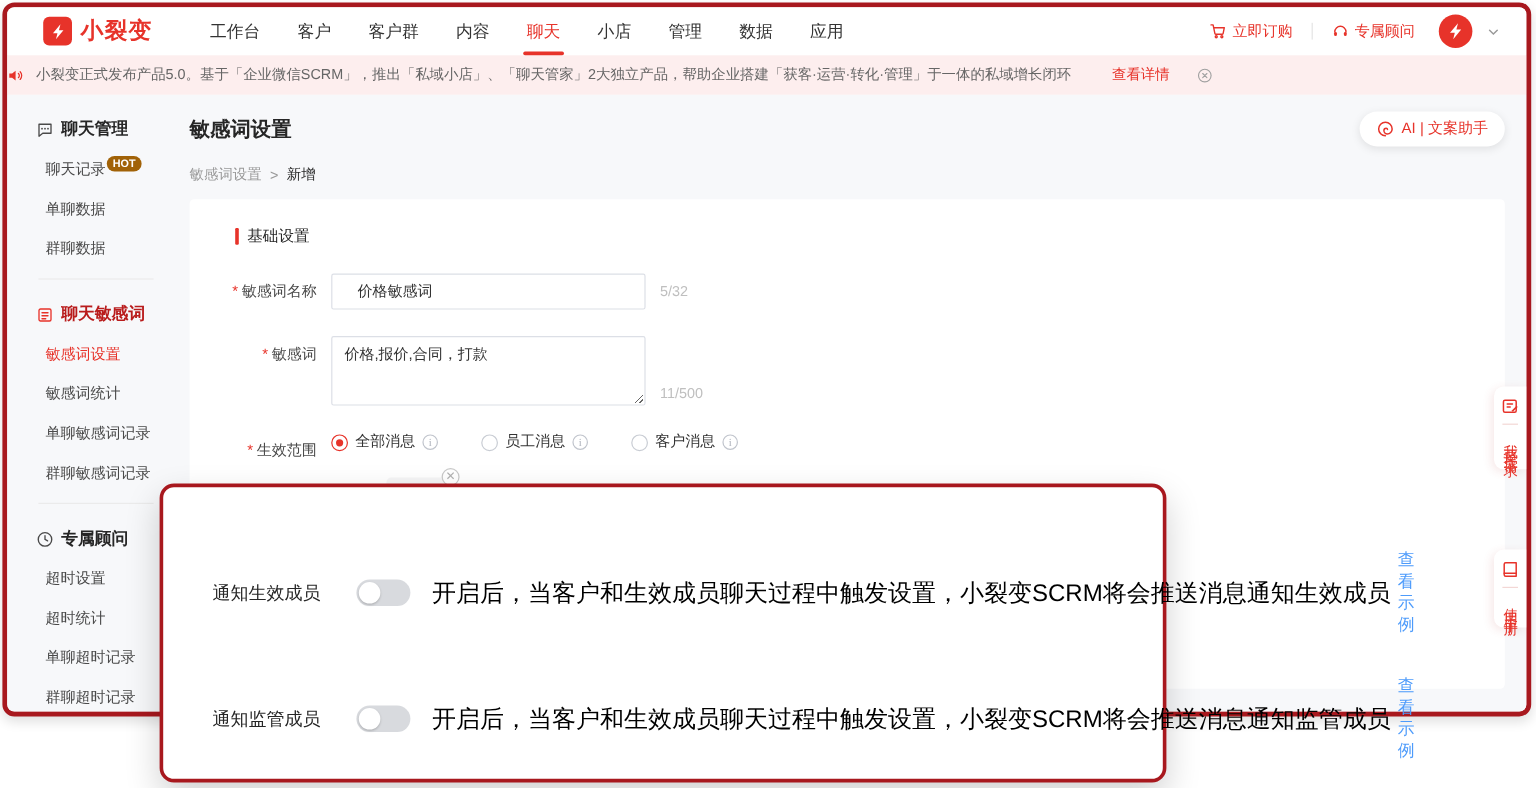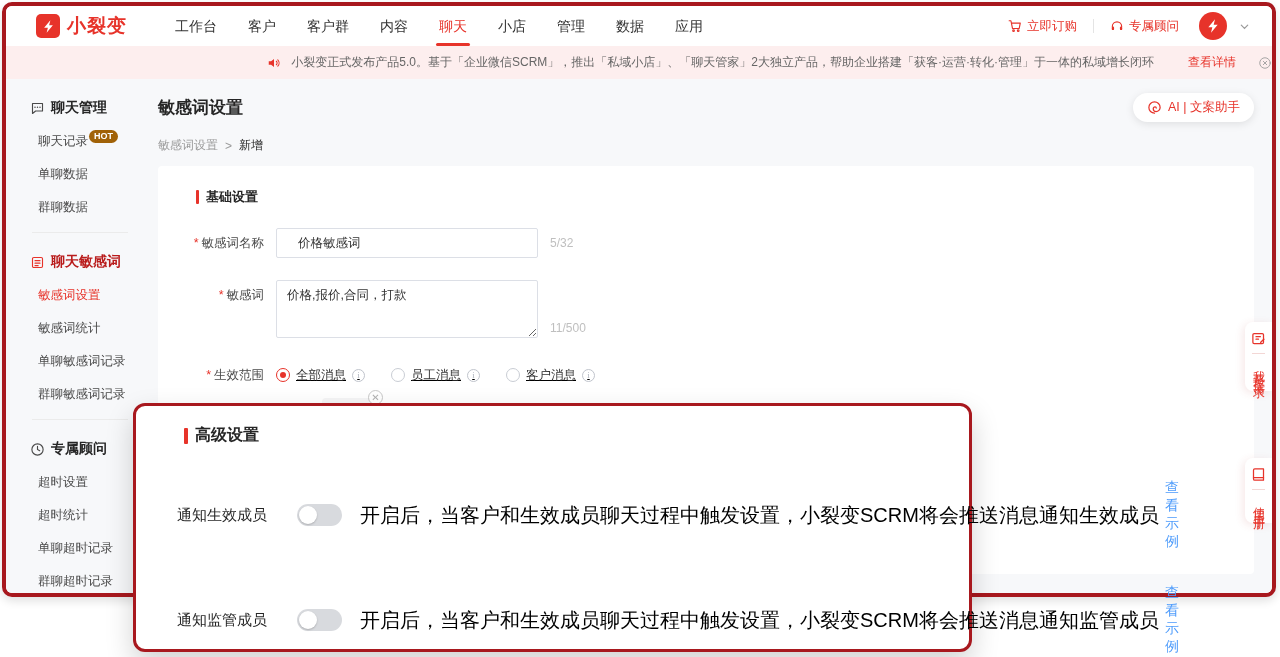--- a/index.html
+++ b/index.html
@@ -22,21 +22,21 @@
   .nav-item.active { color:#e7332a; }
   .nav-item.active::after { content:""; position:absolute; left:50%; transform:translateX(-50%);
     bottom:0; width:34px; height:3px; background:#e7332a; border-radius:2px; }
   .topbar-right { margin-left:auto; display:flex; align-items:center; gap:10px;justify-content:flex-end; }
   .top-link { display:flex; align-items:center; gap:5px; color:#e7332a; font-size:12.5px; cursor:pointer; white-space:nowrap; }
   .top-divider { width:1px; height:14px; background:#e4e4e4; margin:0 6px; }
   .avatar { width:28px; height:28px; border-radius:50%; background:#e7332a; display:flex; align-items:center; justify-content:center; margin-left:10px; }
   .chev { margin-left:2px; }
 
   
-  .announce { height:33px; background:#fdeeee; display:flex; align-items:center; justify-content:flex-end; font-size:12px; color:#666; }
+  .announce { height:33px; background:#fdeeee; display:flex; align-items:center; justify-content:flex-start; font-size:12px; color:#666; }
   .announce .a-text { margin-left:10px; }
   .announce .a-link { color:#e7332a; margin-left:34px; cursor:pointer; }
   .announce .a-close { margin-left:22px; cursor:pointer; display:flex; }
 
   
   .app-body { display:flex; height:514px; background:#f7f8fa; }
   .sidebar { width:130px; flex:0 0 130px; padding:20px 0 0 24px; }
   .side-section-title { display:flex; align-items:center; gap:6px; font-size:14px; font-weight:bold; color:#262626; margin-bottom:16px; white-space:nowrap; }
   .side-section-title.red { color:#b91c1c; }
   .side-items { list-style:none; margin-left:8px; }
@@ -49,32 +49,32 @@
   .main { flex:1; padding:14px 20px 0 22px; position:relative; }
   .title-row { display:flex; align-items:center; justify-content:space-between; }
   .page-title { font-size:17px; font-weight:bold; color:#262626; }
   .ai-pill { display:flex; align-items:center; gap:6px; background:#fff; border-radius:15px; padding:6px 14px;
     color:#e7332a; font-size:12.5px; box-shadow:0 2px 8px rgba(0,0,0,.10); cursor:pointer; }
   .breadcrumb { margin-top:15px; font-size:12px; color:#999; display:flex; gap:7px; align-items:center; }
   .breadcrumb .cur { color:#262626; }
 
   
   .panel { position:relative; margin-top:12px; background:#fff; border-radius:4px; width:1096px; height:408px; padding:22px 0 0 10px; }
-  .sec-head { display:flex; align-items:center; gap:7px; font-size:13px; font-weight:bold; color:#262626;padding-left:28px; }
+  .sec-head { display:flex; align-items:center; gap:7px; font-size:13px; font-weight:normal; color:#262626;padding-left:28px; }
   .sec-bar { width:3px; height:14px; background:#e7332a; border-radius:1px; }
   .frow { display:flex; margin-top:22px; }
   .flabel { width:96px; flex:0 0 96px; text-align:right; font-size:12.5px; color:#4a4a4a; margin-right:12px; line-height:30px; white-space:nowrap; }
   .req { color:#e7332a; margin-right:3px; }
   .txt-input { width:262px; height:30px; border:1px solid #dcdfe6; border-radius:2px; padding:0 21px; font-size:12.5px; color:#333;
     font-family:"Liberation Sans","DejaVu Sans",sans-serif; outline:none; background:#fff; }
   .counter { font-size:12px; color:#bfbfbf; margin-left:12px; line-height:30px; }
   .txt-area { width:262px; height:58px; border:1px solid #dcdfe6; border-radius:2px; padding:6px 10px; font-size:12.5px; color:#333;
     font-family:"Liberation Sans","DejaVu Sans",sans-serif; outline:none; resize:both; background:#fff; }
   .row-bottom { align-self:flex-end; margin-bottom:4px; line-height:1; }
-  .radio-group { display:flex; align-items:center; gap:26px; height:30px;text-decoration:underline; }
+  .radio-group { display:flex; align-items:flex-start; gap:36px; height:30px; }
   .radio-opt { display:flex; align-items:center; gap:6px; font-size:12.5px; color:#333; cursor:pointer; }
   .radio { width:14px; height:14px; border-radius:50%; border:1px solid #c9cdd4; background:#fff; position:relative; }
   .radio.checked { border-color:#e7332a; }
   .radio.checked::after { content:""; position:absolute; left:3px; top:3px; width:6px; height:6px; border-radius:50%; background:#e7332a; }
   .info-i { width:13px; height:13px; border-radius:50%; border:1px solid #c0c4cc; color:#aeb3bc; font-size:9px;
     display:flex; align-items:center; justify-content:center; font-family:"Liberation Serif","DejaVu Serif",serif; }
   .add-member-btn { height:28px; padding:0 24px; background:#fff; border:1px solid #efb1ad; border-radius:2px;
     color:#e7332a; font-size:12.5px; cursor:pointer; font-family:inherit; }
   .member-card { position:absolute; left:164px; top:232px; width:54px; height:64px; background:#f5f5f6; border-radius:4px; z-index:3; }
   .member-avatar { position:absolute; left:13px; top:7px; width:28px; height:28px; border-radius:3px;
@@ -329,24 +329,20 @@
             <path d="M4 5a2 2 0 0 1 2-2h14v18H6a2 2 0 0 1-2-2V5z"></path>
             <path d="M4 17h16"></path>
           </svg>
       </span>
       <span class="tab-sep"></span>
       <span class="vt">使用手册</span>
     </div>
   </div>
 
   <div class="modal">
-    <div class="sec-head">
-      <span class="sec-bar"></span>
-      <span>高级设置</span>
-    </div>
 
     <div class="adv-row">
       <span class="adv-label">通知生效成员</span>
       <span class="toggle"></span>
       <span class="adv-desc">开启后，当客户和生效成员聊天过程中触发设置，小裂变SCRM将会推送消息通知生效成员</span>
       <span class="adv-link">查看示例</span>
     </div>
 
     <div class="adv-row">
       <span class="adv-label">通知监管成员</span>

